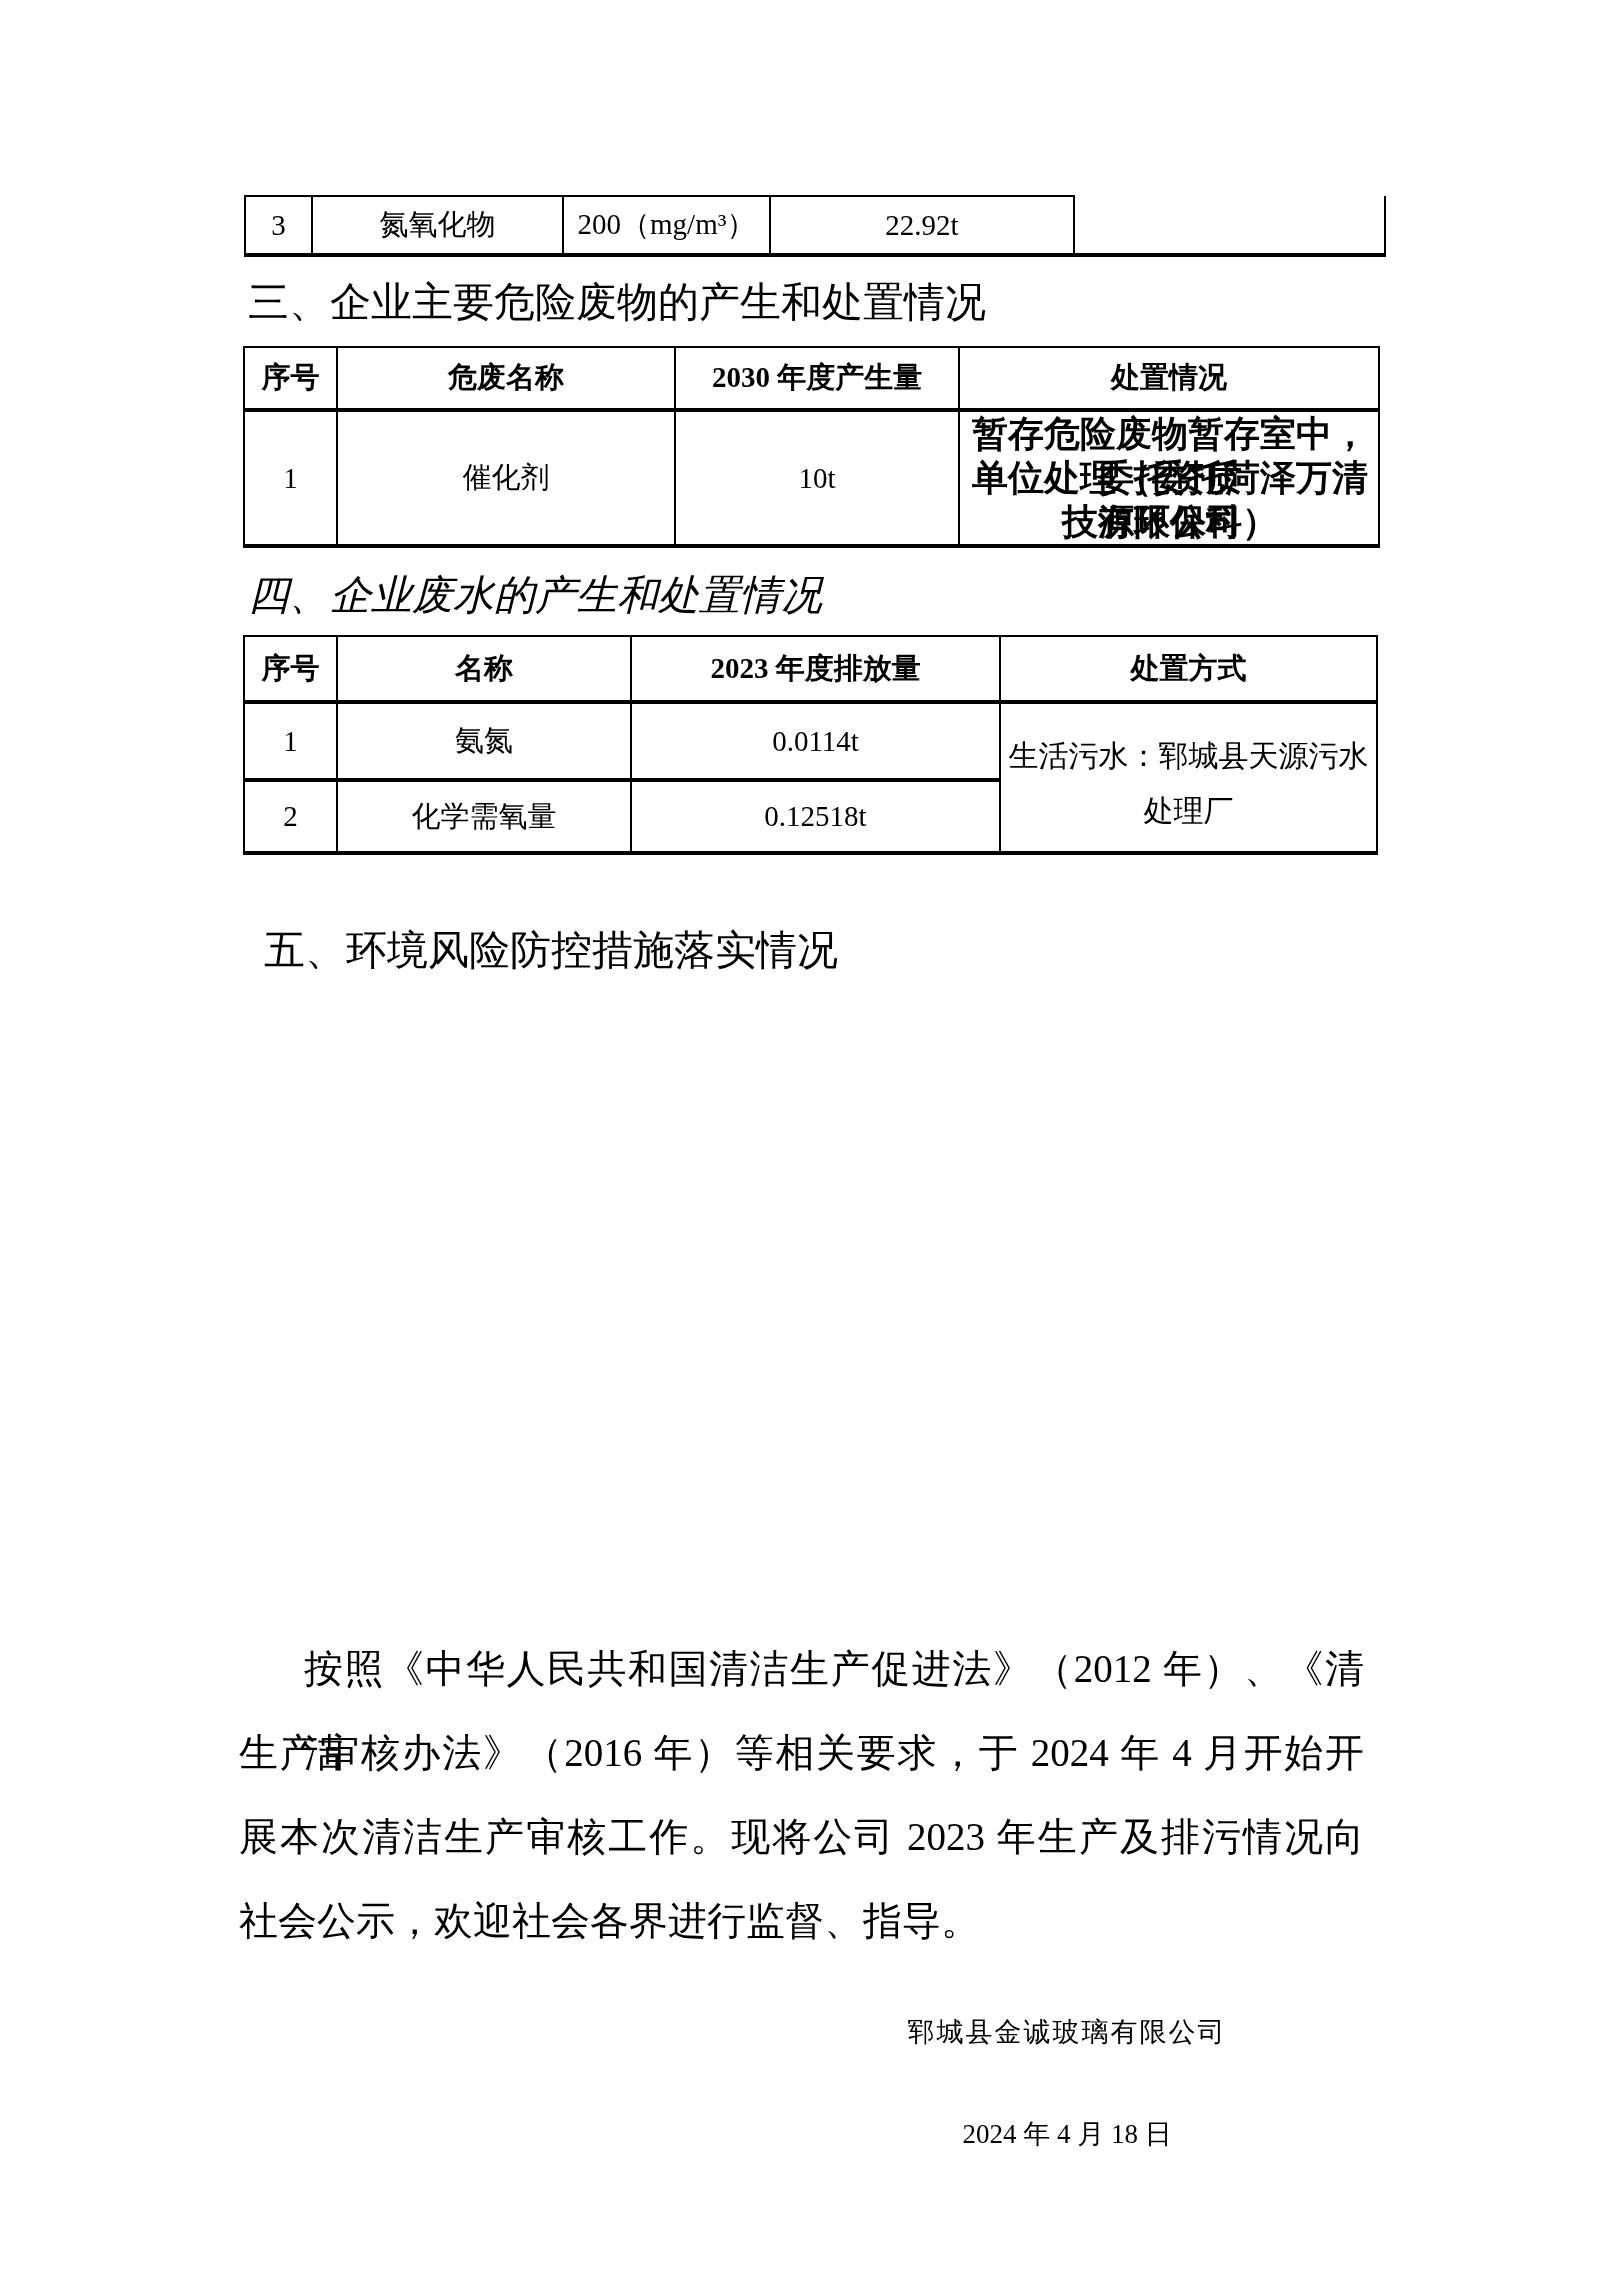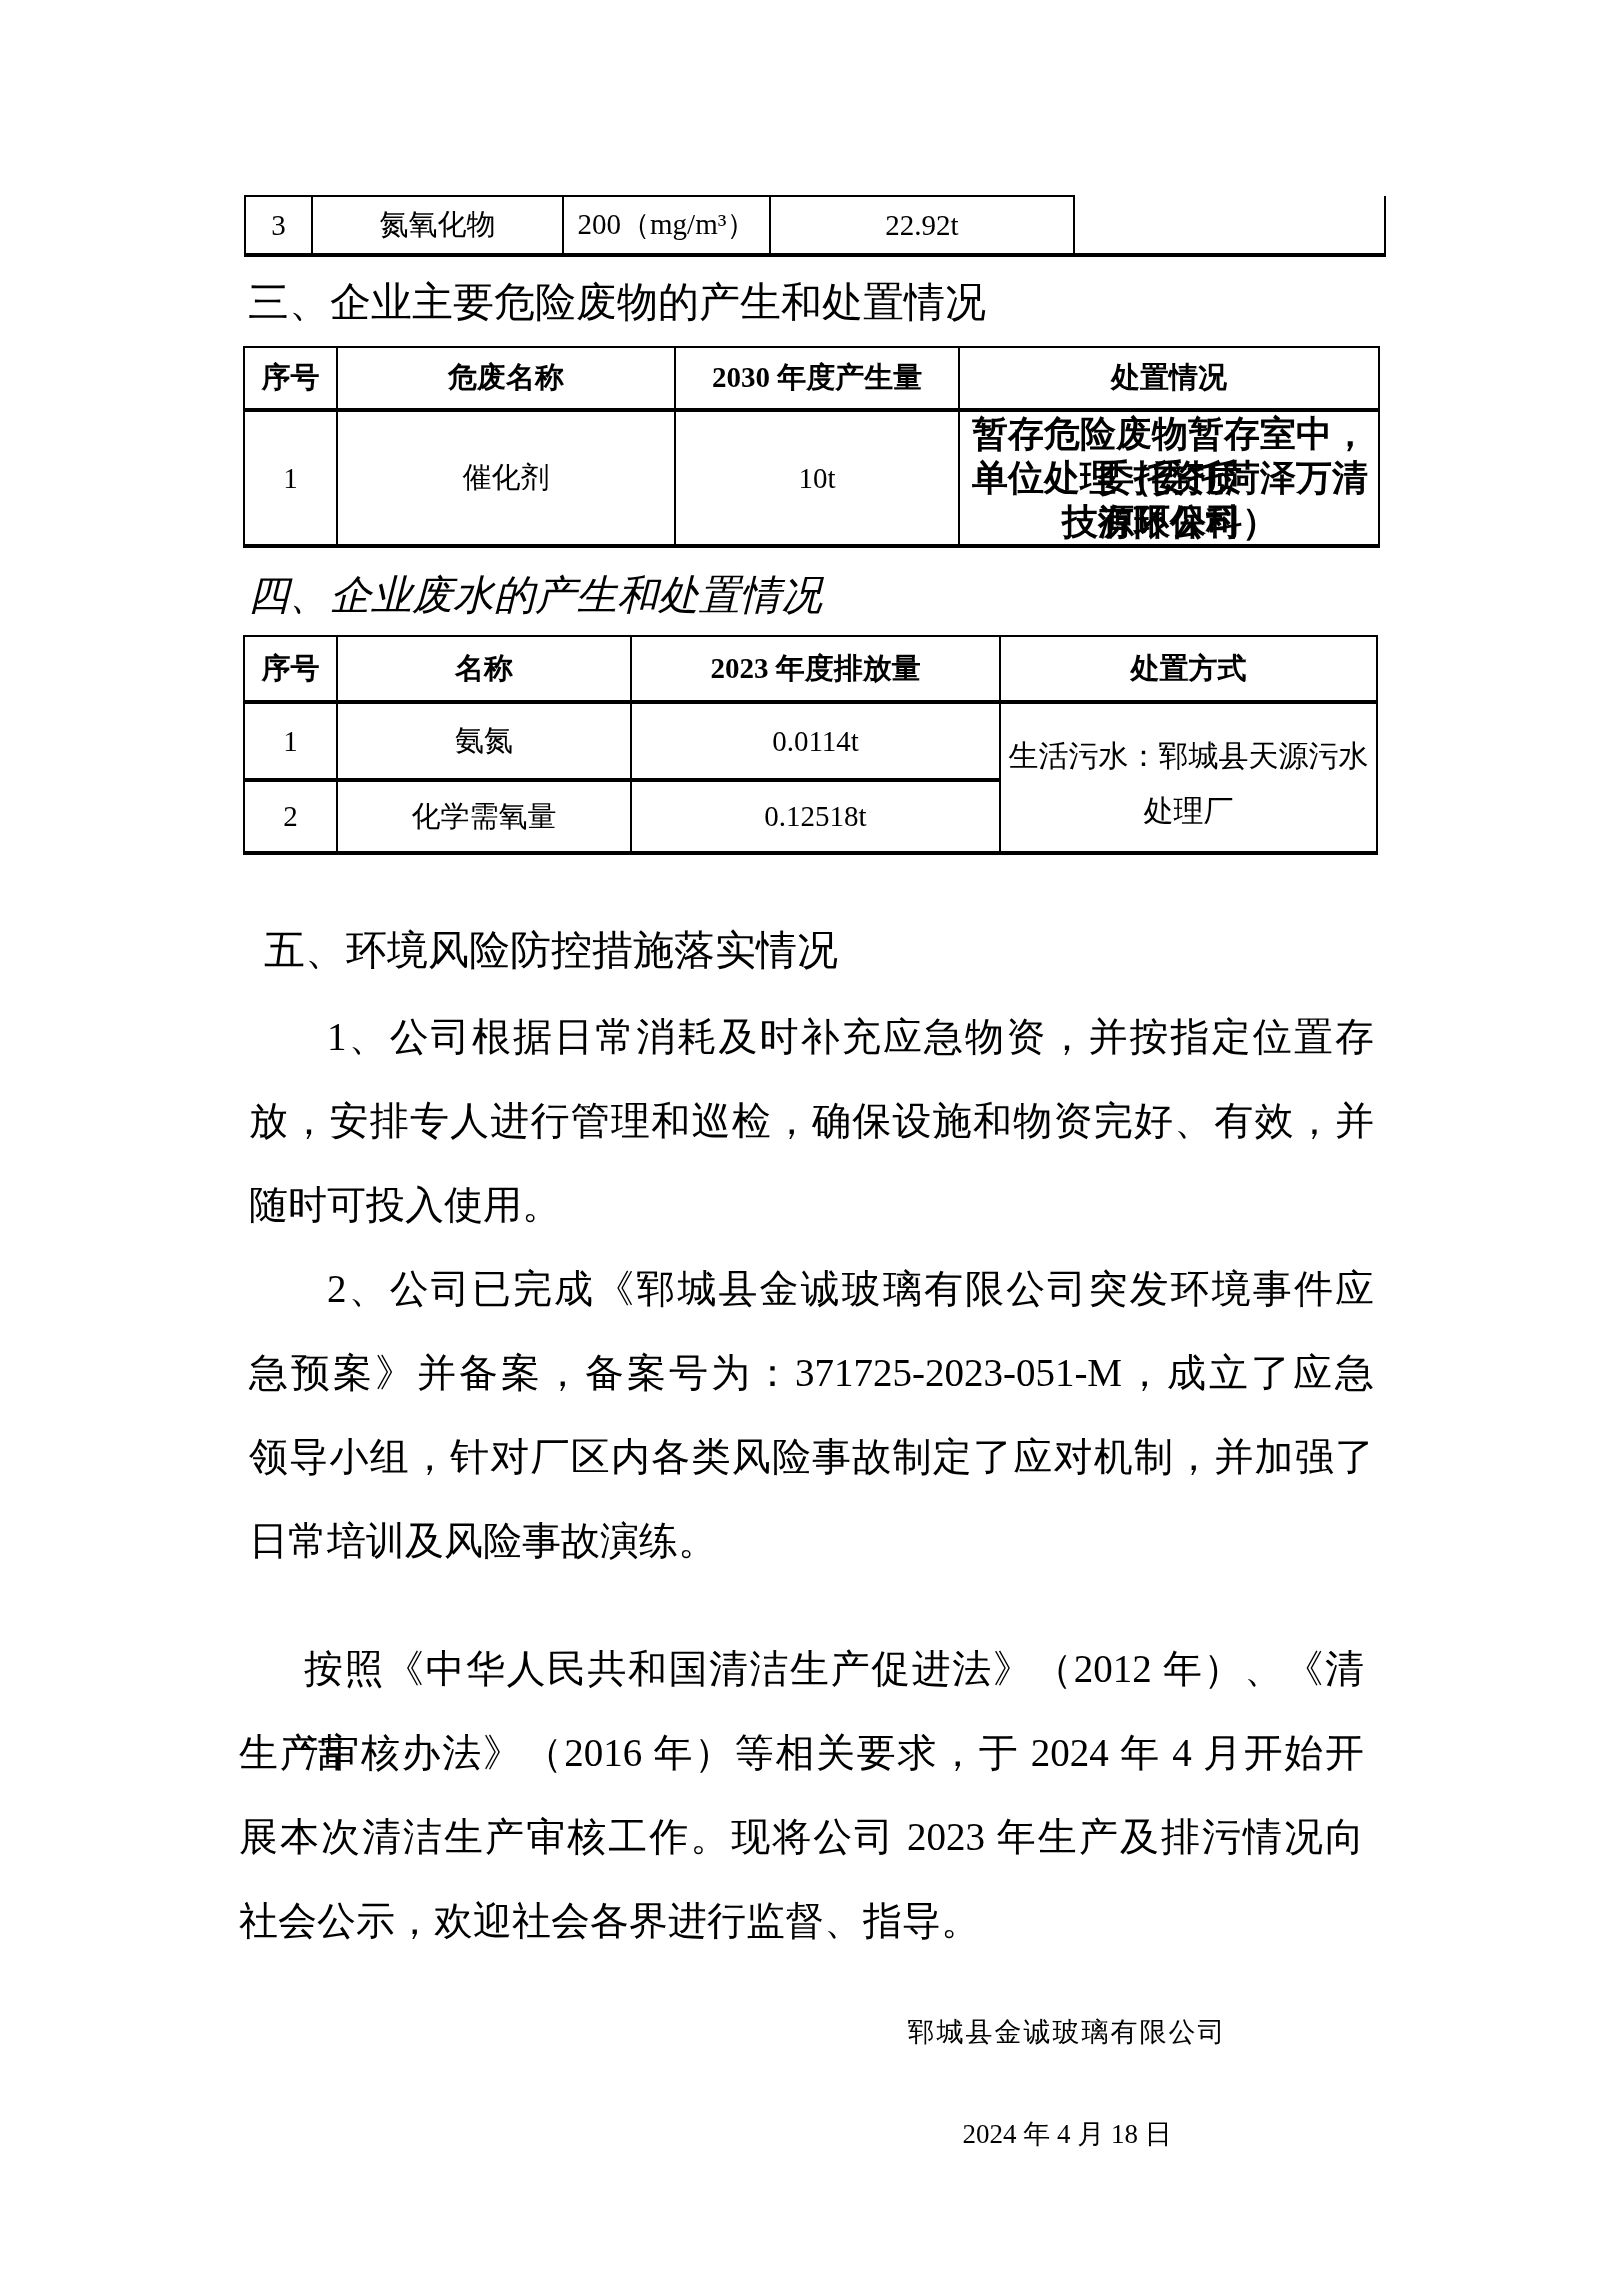--- a/index.html
+++ b/index.html
@@ -121,29 +121,20 @@
     <tr class="r2">
       <td>2</td>
       <td>化学需氧量</td>
       <td>0.12518t</td>
     </tr>
   </tbody>
     </table>
 
   <div class="heading" style="left:264px; top:929px;text-align:center;">五、环境风险防控措施落实情况</div>
 
-  <div class="para" style="left:249px; top:995px;">
-    <div class="line jl ind80">1、公司根据日常消耗及时补充应急物资，并按指定位置存</div>
-    <div class="line jl">放，安排专人进行管理和巡检，确保设施和物资完好、有效，并</div>
-    <div class="line">随时可投入使用。</div>
-    <div class="line jl ind80">2、公司已完成《郓城县金诚玻璃有限公司突发环境事件应</div>
-    <div class="line jl">急预案》并备案，备案号为：371725-2023-051-M，成立了应急</div>
-    <div class="line jl">领导小组，针对厂区内各类风险事故制定了应对机制，并加强了</div>
-    <div class="line">日常培训及风险事故演练。</div>
-  </div>
 
   <div class="para" style="left:239px; top:1627px;">
     <div class="line jl ind66">按照《中华人民共和国清洁生产促进法》（2012 年）、《清洁</div>
     <div class="line jl">生产审核办法》（2016 年）等相关要求，于 2024 年 4 月开始开</div>
     <div class="line jl">展本次清洁生产审核工作。现将公司 2023 年生产及排污情况向</div>
     <div class="line">社会公示，欢迎社会各界进行监督、指导。</div>
   </div>
 
   <div class="sig sig-company" style="top:2003px;">郓城县金诚玻璃有限公司</div>
   <div class="sig" style="top:2105px;">2024 年 4 月 18 日</div>

